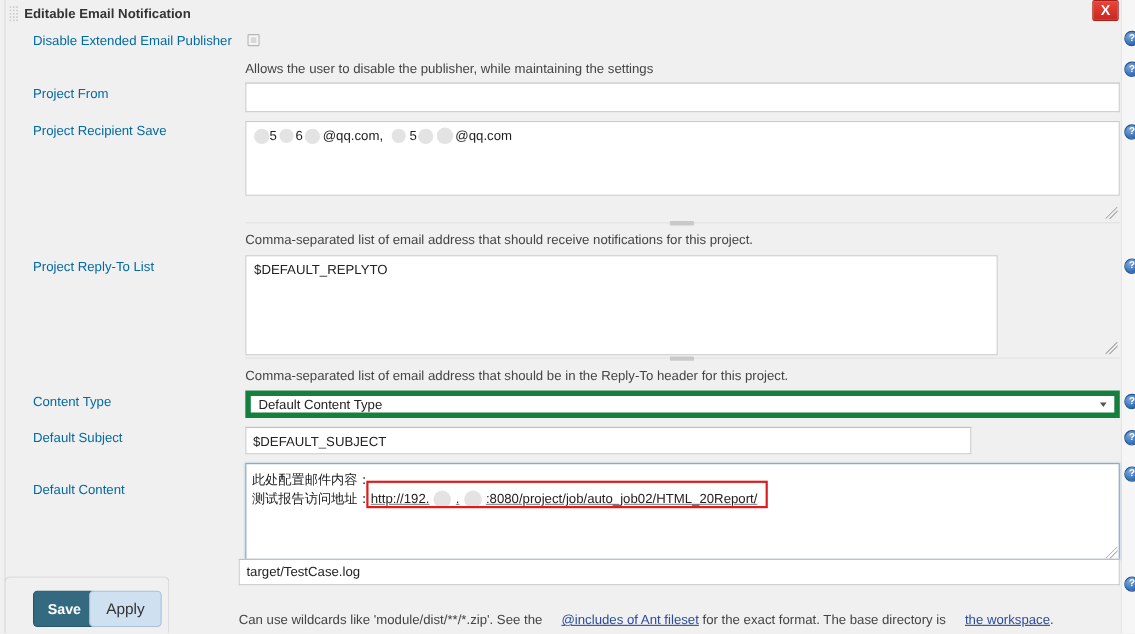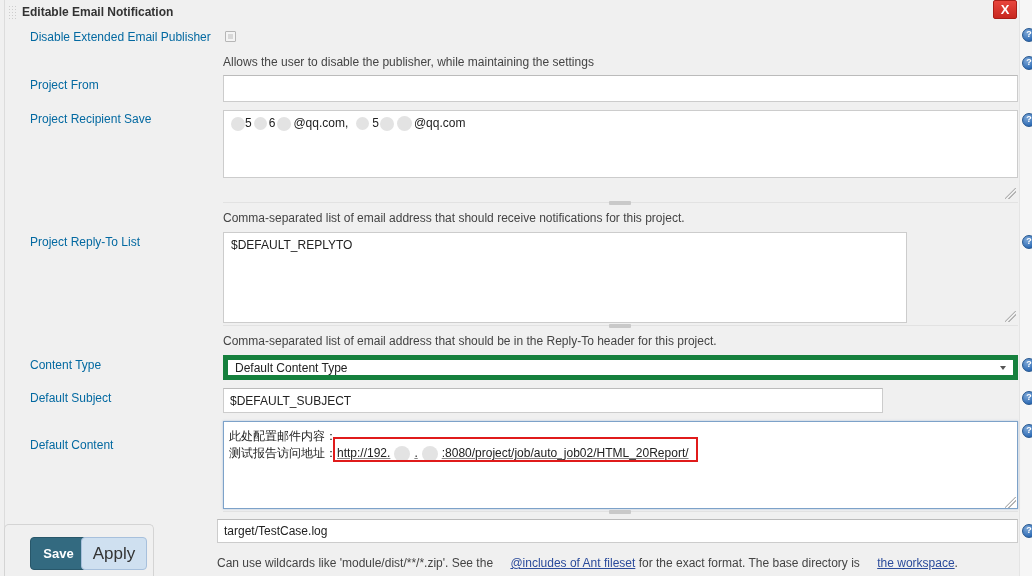--- a/index.html
+++ b/index.html
@@ -255,21 +255,21 @@
     line-height: 31px;
   }
   .btn-apply {
     left: 76px; top: 12px;
     width: 66px; height: 33px;
     background: #cfe0f0;
     border: 1px solid #a7c0dc;
     color: #333;
     line-height: 31px;
     font-weight: normal;
-    font-size: 17px;
+    font-size: 14px;
   }
   .attach-ghost {
     position: absolute;
     left: 30px; top: 524px;
     font-size: 12px;
     color: #b4b4b4;
     white-space: nowrap;
   }
 
   
@@ -354,21 +354,21 @@
     <span>测试报告访问地址：</span><span class="url-text"><span>http://192.</span><span class="blob" style="width:16px;height:16px;margin:0 4px;"></span>.<span class="blob" style="width:16px;height:16px;margin:0 4px;"></span><span>:8080/project/job/auto_job02/HTML_20Report/</span></span>
   </div>
 
   <div class="redbox" style="left:333px; top:437px; width:365px; height:25px;"></div>
 
   <div class="resize-corner" style="left:1005px; top:497px;"></div>
   <div class="sep-line" style="left:223px; top:511px; width:795px;"></div>
   <div class="drag-bar" style="left:609px; top:510px;"></div>
 
   <div class="attach-ghost">Attachments</div>
-  <input class="txtinput" style="left: 217px; top: 519px; width: 801px; height: 24px;" value="target/TestCase.log">
+  <input class="txtinput" style="left: 217px; top: 508px; width: 801px; height: 24px;" value="target/TestCase.log">
   <div class="helptext" style="left:217px; top:556px;"><span>Can use wildcards like 'module/dist/**/*.zip'. See the </span><a href="#">@includes of Ant fileset</a><span> for the exact format. The base directory is </span><a href="#">the workspace</a><span>.</span></div>
 
   <div class="savebar">
     <div class="btn btn-save">Save</div>
     <div class="btn btn-apply">Apply</div>
   </div>
 
   <div class="help-icon" style="left:1022px; top:28px;"></div>
   <div class="help-icon" style="left:1022px; top:56px;"></div>
   <div class="help-icon" style="left:1022px; top:113px;"></div>

